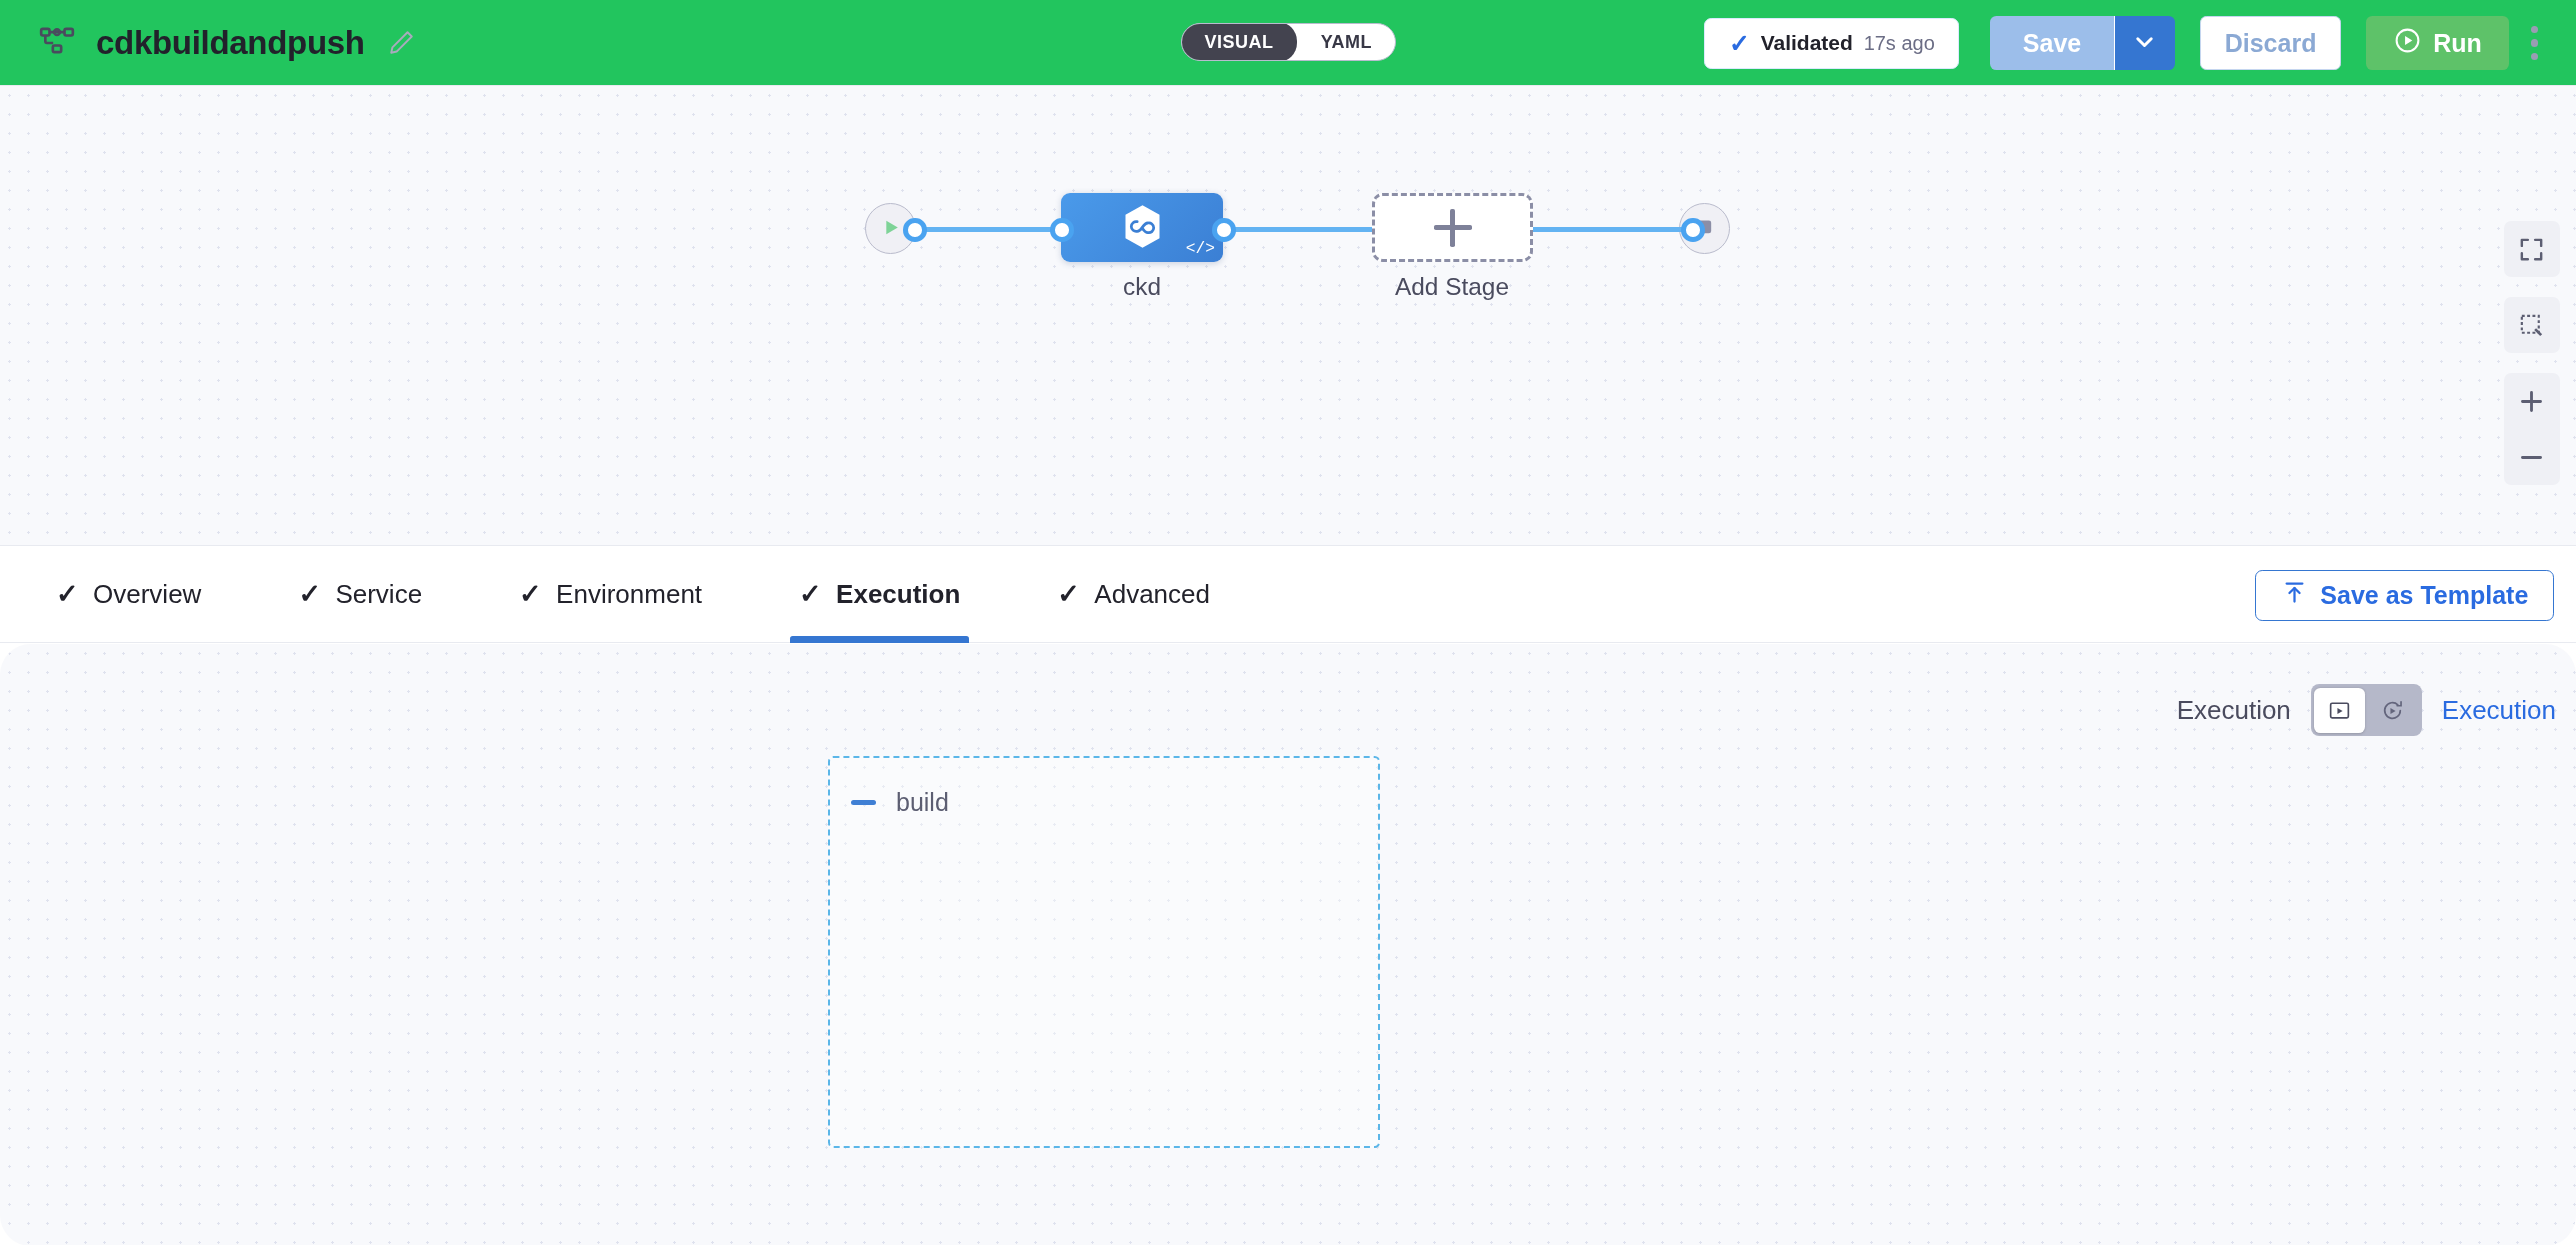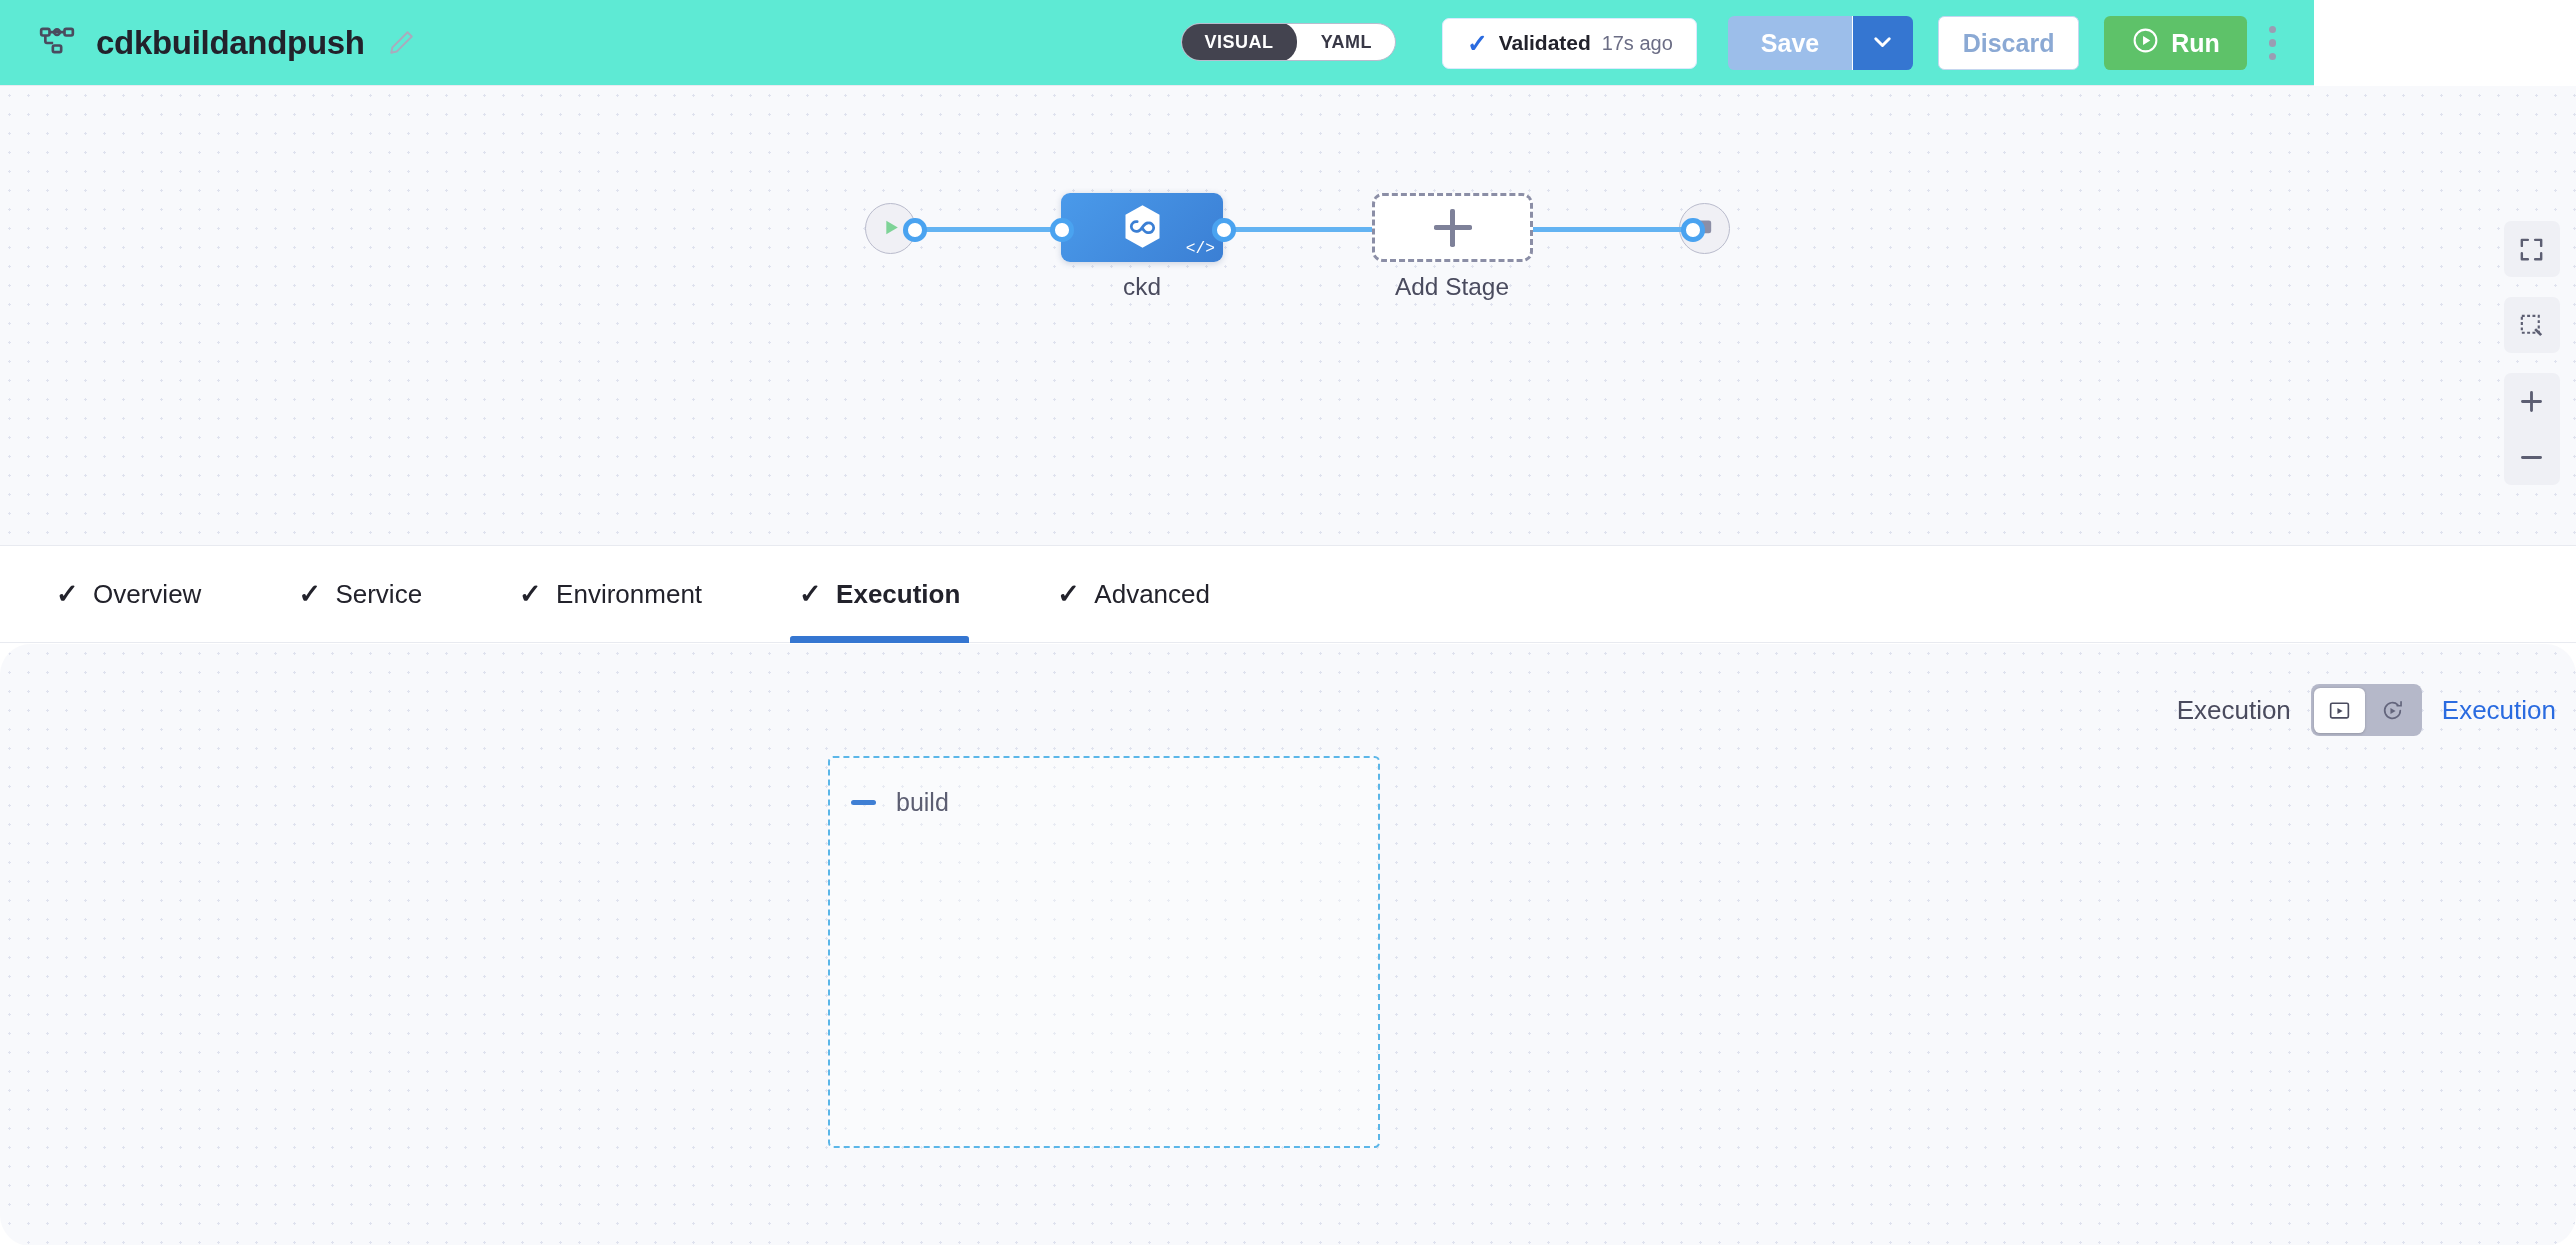--- a/index.html
+++ b/index.html
@@ -6,22 +6,22 @@
   html, body {
     width: 2576px; height: 1246px;
     font-family: "Liberation Sans", sans-serif;
     background: #ffffff;
     overflow: hidden;
   }
 
   
   .topbar {
     position: absolute; top: 0; left: 0;
-    width: 2314px; height: 86px;
-    background: #5eead4;
+    width: 2576px; height: 86px;
+    background: #22c55e;
     border-bottom: 0.9px solid #e8eaf0;
     display: flex; align-items: center;
   }
   .pipeline-icon { margin-left: 36px; width: 42px; height: 42px; display:flex; align-items:center; justify-content:center; }
   .pipeline-title {
     font-size: 33px; font-weight: bold; color: #22222b;
     margin-left: 18px; letter-spacing: -0.3px; white-space: nowrap;
   }
   .edit-pencil { margin-left: 21.7px; width: 31px; height: 31px; display:flex; align-items:center; justify-content:center; }
 
@@ -349,20 +349,30 @@
   </div>
   <div class="tab active">
     <span class="tick">✓</span>
     <span>Execution</span>
   </div>
   <div class="tab">
     <span class="tick">✓</span>
     <span>Advanced</span>
   </div>
 
+  <button class="save-template-btn">
+    <span>
+      <svg width="27" height="27" viewBox="0 0 24 24" fill="none" stroke="#2a6be0" stroke-width="2" stroke-linecap="round" stroke-linejoin="round">
+        <path d="M5 4h14"></path>
+          <path d="M12 20V8"></path>
+          <polyline points="7.5 12.5 12 8 16.5 12.5"></polyline>
+      </svg>
+    </span>
+    <span>Save as Template</span>
+  </button>
 </div>
 
 <div class="canvas" id="steps-canvas">
 
   <div class="group-box" style="left:828px; top:112px; width:552px; height:392px;"></div>
   <div class="group-header" style="left:851px; top:144px;">
     <span class="group-collapse"></span>
     <span class="group-title">build</span>
   </div>
 

